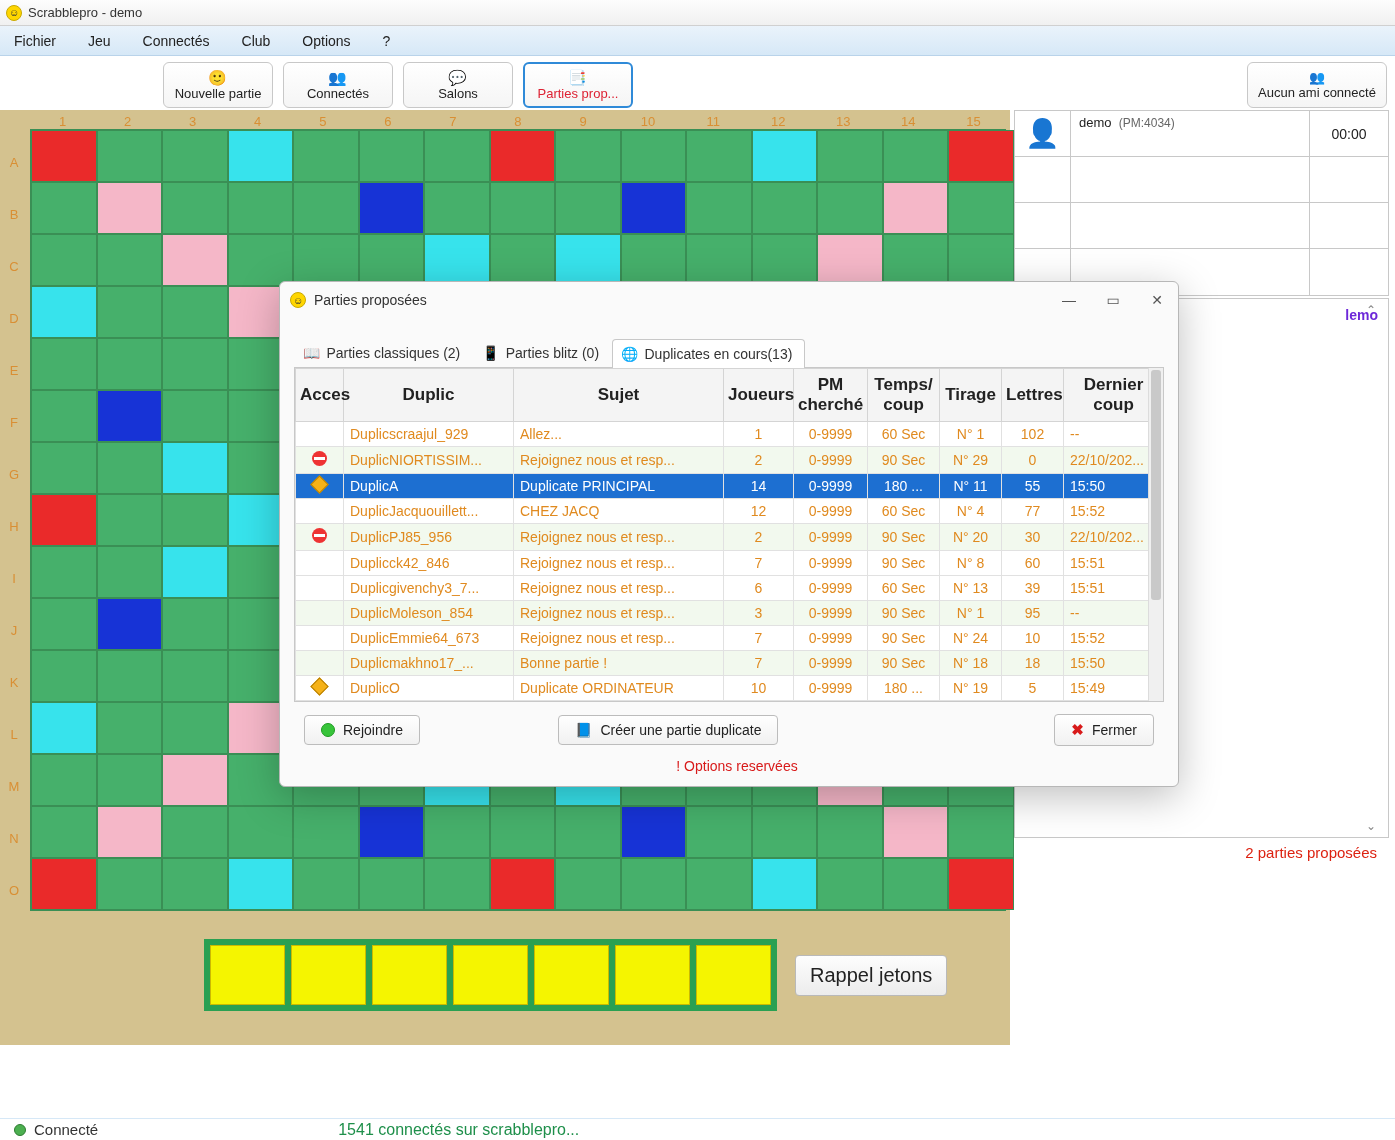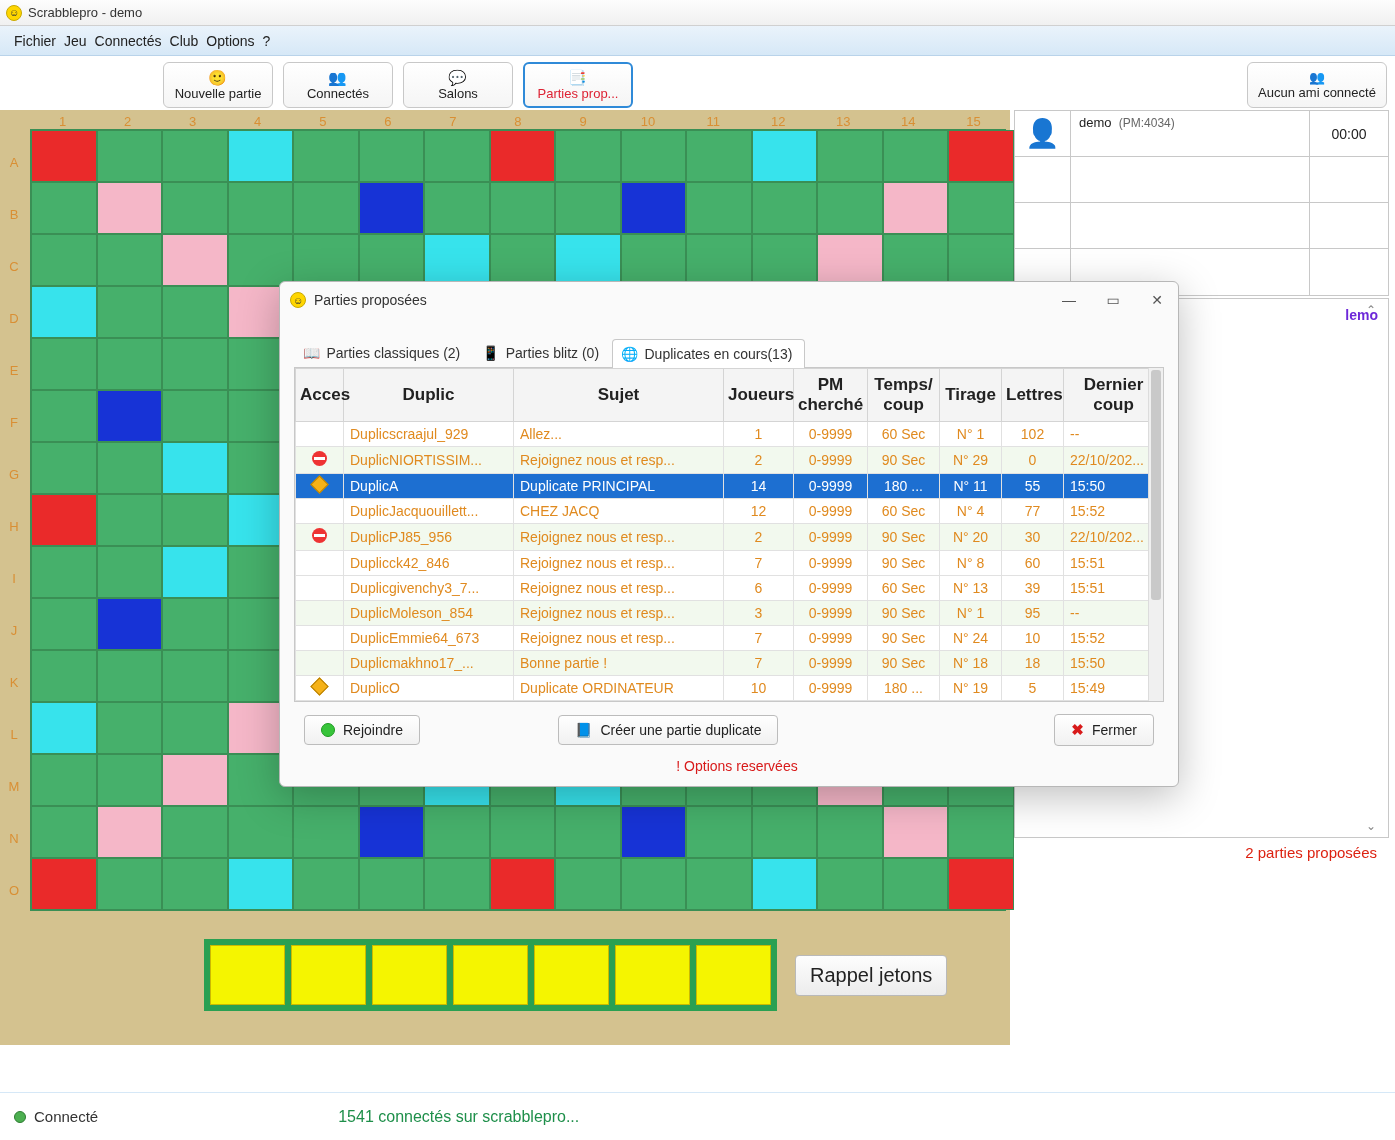--- a/index.html
+++ b/index.html
@@ -1,21 +1,21 @@
 <!DOCTYPE html>
 <html><head>
 <meta charset="utf-8">
 <style>
   * { box-sizing: border-box; font-family: "Segoe UI", Tahoma, sans-serif; }
   body { margin:0; padding:0; background:#fff; width:1395px; height:1140px; overflow:hidden; color:#222; font-size:14px; position:relative;}
   
   .titlebar { height:26px; background:linear-gradient(#fdfdfd,#f0f0f0); border-bottom:1px solid #d0d0d0; display:flex; align-items:center; padding-left:6px; font-size:13px; color:#333;}
   .smiley { width:16px; height:16px; border-radius:50%; background:#ffd600; border:1px solid #c9a900; margin-right:6px; display:flex; align-items:center; justify-content:center; font-size:10px;}
   
-  .menubar { height:30px; background:linear-gradient(#eaf3fb,#d6e8f7); border-bottom:1px solid #b9d3ea; display:flex; align-items:center; padding-left:14px; gap:8px; font-size:14px; color:#222;}
+  .menubar { height:30px; background:linear-gradient(#eaf3fb,#d6e8f7); border-bottom:1px solid #b9d3ea; display:flex; align-items:center; padding-left:14px; gap:32px; font-size:14px; color:#222;}
   .menubar span{cursor:default;}
   
   .toolbar-row { display:flex; align-items:flex-start; padding:6px 8px 2px 8px; gap:0;}
   .toolbar-buttons{ display:flex; gap:10px; margin-left:155px;}
   .tbtn{ width:110px; height:46px; border:1px solid #c8c8c8; border-radius:6px; background:linear-gradient(#ffffff,#f5f5f5); text-align:center; font-size:13px; display:flex; flex-direction:column; align-items:center; justify-content:center; gap:1px; cursor:pointer;}
   .tbtn.active{ border:2px solid #2f8ad8; color:#d23; }
   .tbtn .ticon{font-size:15px; line-height:1;}
   .friends-box{ margin-left:auto; width:140px; height:46px; border:1px solid #c8c8c8; border-radius:6px; background:linear-gradient(#ffffff,#f5f5f5); display:flex; flex-direction:column; align-items:center; justify-content:center; font-size:13px;}
   
   .workspace{ display:flex; align-items:flex-start; }
@@ -41,21 +41,21 @@
   .userrow{ display:flex; height:46px; border-bottom:1px solid #c8c8c8;}
   .userrow:last-child{border-bottom:none;}
   .avatar{ width:56px; display:flex; align-items:center; justify-content:center; font-size:28px; color:#5ba7da; border-right:1px solid #c8c8c8;}
   .uinfo{ flex:1; padding:4px 8px; font-size:13px; border-right:1px solid #c8c8c8;}
   .utime{ width:78px; display:flex; align-items:center; justify-content:center; font-size:14px;}
   .chatpanel{ flex:1; border:1px solid #c8c8c8; margin-top:2px; position:relative; min-height:540px;}
   .chatname{ position:absolute; top:8px; right:10px; color:#6d28d9; font-weight:bold; font-size:14px;}
   .chevrons{ position:absolute; right:4px; top:4px; bottom:4px; width:18px; display:flex; flex-direction:column; justify-content:space-between; color:#888; font-size:12px;}
   .proposed-link{ color:#d21; text-align:right; padding:6px 12px 0 0; font-size:15px;}
   
-  .statusbar{ position:absolute; bottom:0; left:0; right:0; height:48px; border-top:1px solid #d6e8f7; display:flex; align-items:center; padding:0 14px; gap:240px; font-size:15px;}
+  .statusbar{ position:absolute; bottom:0; left:0; right:0; height:22px; border-top:1px solid #d6e8f7; display:flex; align-items:center; padding:0 14px; gap:240px; font-size:15px;}
   .statusbar .dot{ width:12px; height:12px; border-radius:50%; background:#4caf50; border:1px solid #2e7d32; margin-right:8px;}
   .statusbar .stat-left{ display:flex; align-items:center; color:#333;}
   .statusbar .stat-center{ color:#1e8f4a; font-size:16px;}
   
   .modal{ position:absolute; top:281px; left:279px; width:900px; background:#fafafa; border:1px solid #b7b7b7; border-radius:6px; box-shadow:0 10px 40px rgba(0,0,0,0.25); }
   .modal-title{ height:36px; display:flex; align-items:center; padding:0 10px; font-size:14px; color:#333;}
   .modal-title .smiley{margin-right:8px;}
   .winbtns{ margin-left:auto; display:flex; gap:22px; color:#555; font-size:14px;}
   .winbtns span{width:22px; text-align:center; cursor:pointer;}
   .tabs{ display:flex; align-items:flex-end; margin:20px 14px 0 14px; border-bottom:1px solid #c8c8c8; font-size:14px;}

